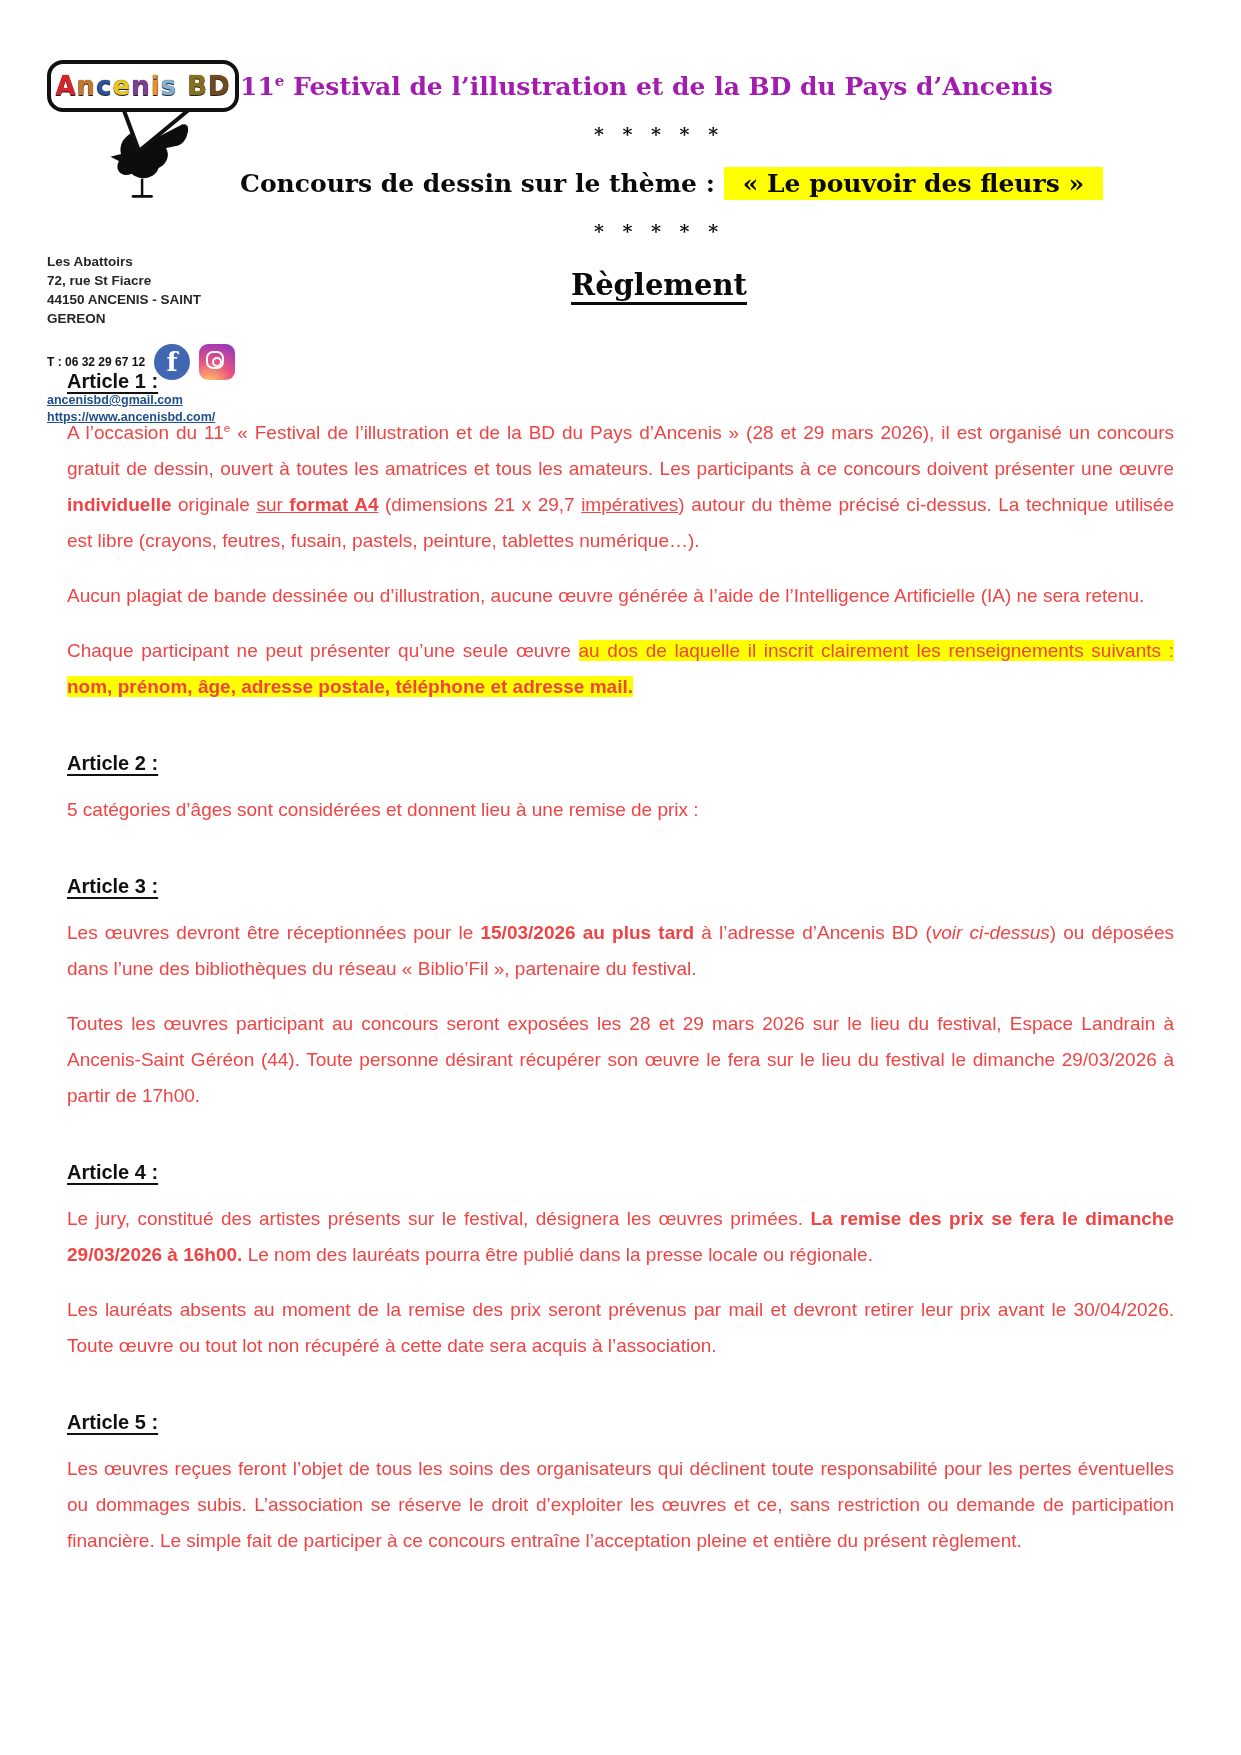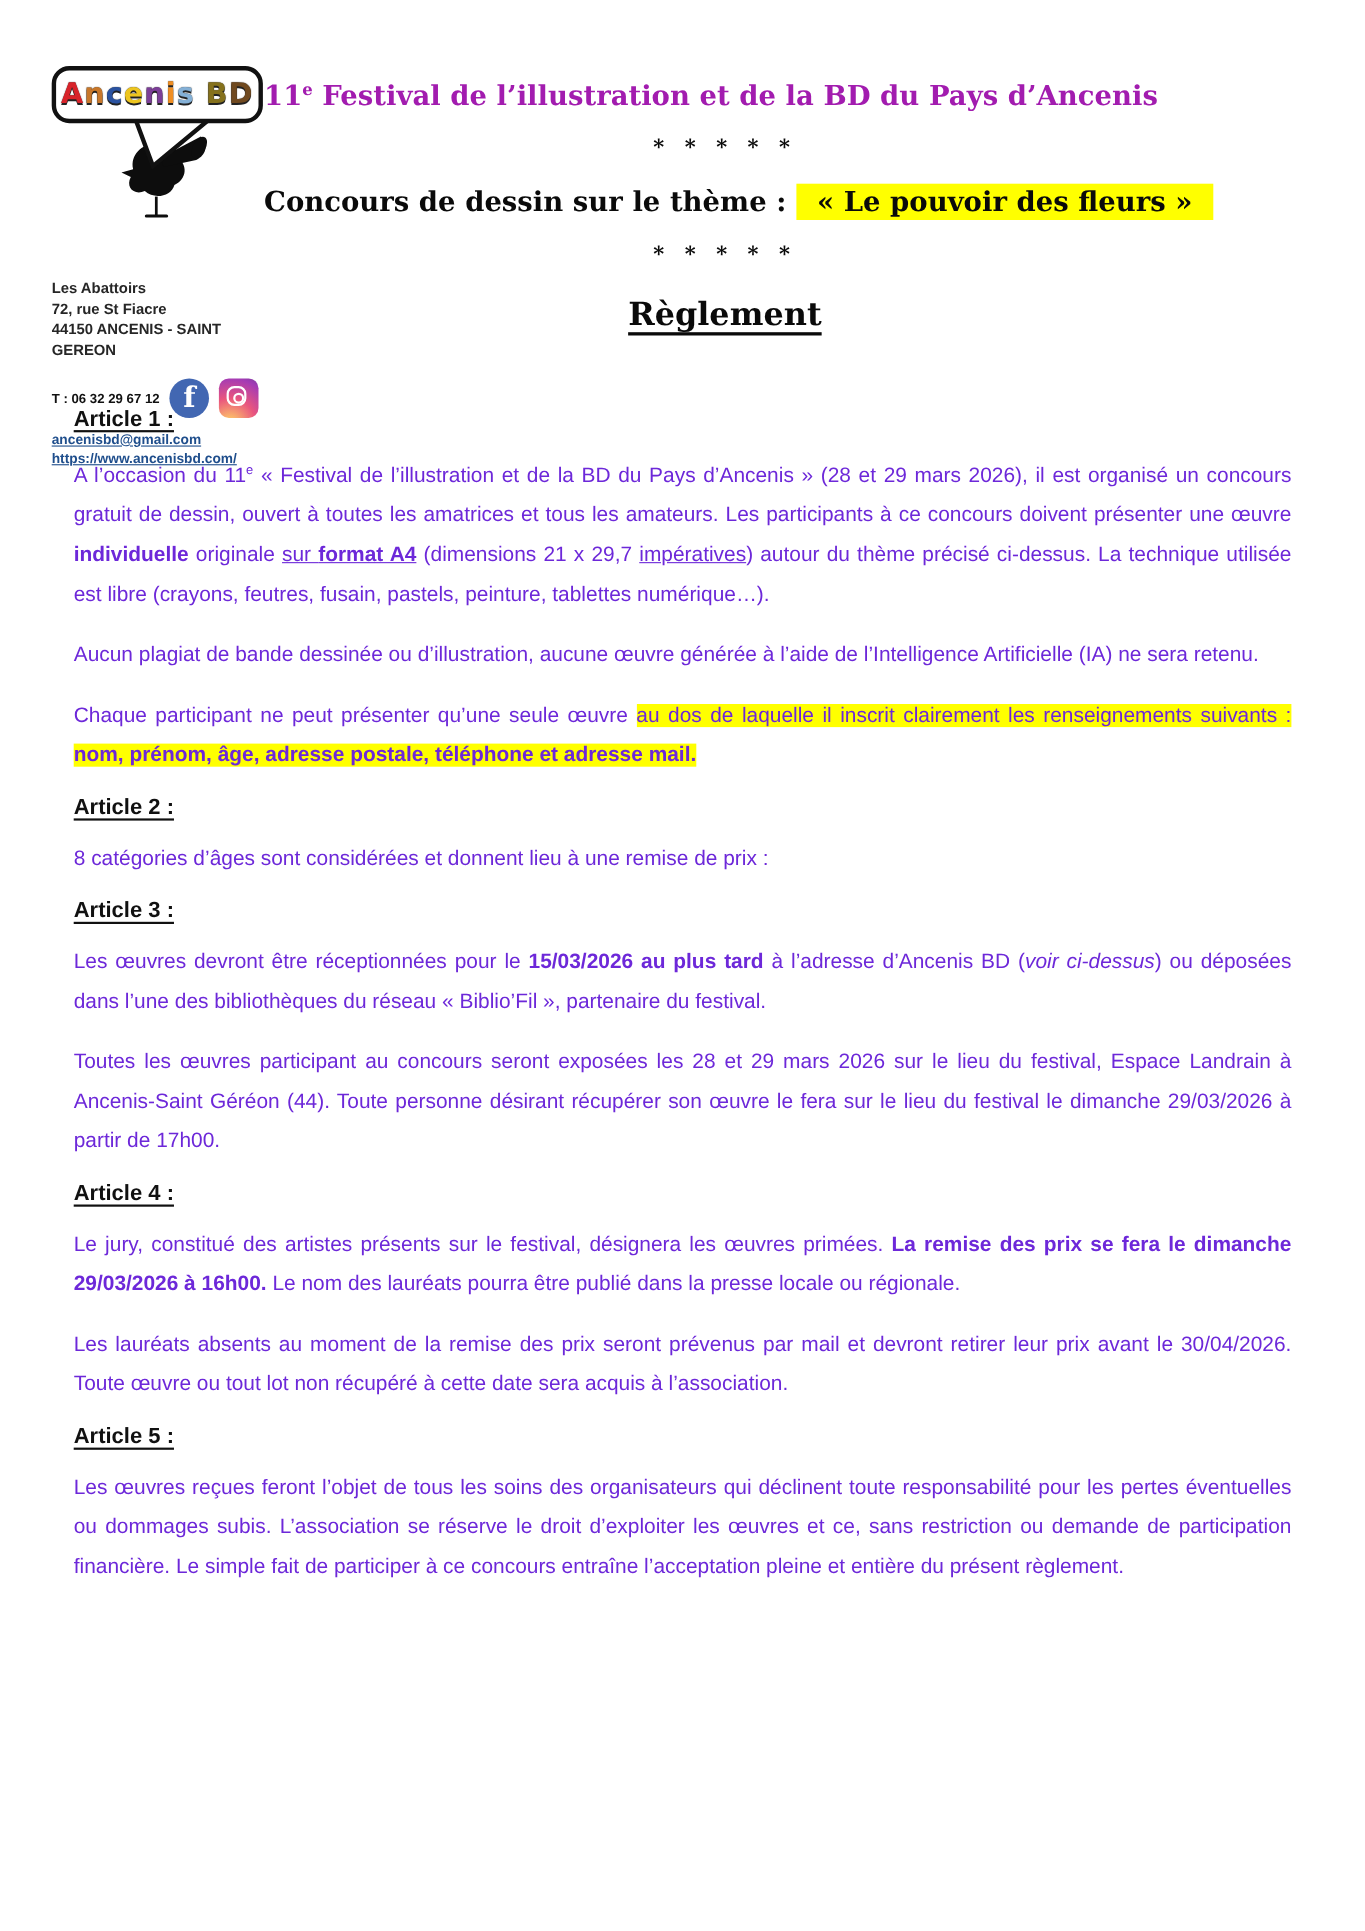--- a/index.html
+++ b/index.html
@@ -60,28 +60,28 @@
     margin-top:24px;white-space:nowrap;text-align:left;
   }
   .doc-subtitle .hl-title{background:#ffff00;padding:2px 19px;}
   .doc-heading{
     font-family:"DejaVu Serif",serif;font-weight:bold;font-size:29px;color:#0a0a0a;
     margin-top:26px;text-decoration:underline;text-decoration-thickness:3px;text-underline-offset:7px;
   }
 
   
   .main{margin:46px 67px 0 67px;width:1107px;}
-  .article{margin-top:18px;}
+  .article{margin-top:47px;}
   .article:first-child{margin-top:0;}
   .article-label{
     font-size:20px;font-weight:bold;color:#111;margin:0 0 17px 0;
     text-decoration:underline;text-underline-offset:4px;
   }
   .para{
-    font-size:19px;line-height:36px;text-align:justify;margin:0 0 19px 0;color:#6d28d9;
+    font-size:19px;line-height:36px;text-align:justify;margin:0 0 19px 0;color:#ef4444;
   }
   .para:last-child{margin-bottom:0;}
   .para.center-line{text-align:center;margin-top:32px;margin-bottom:28px;}
   .para .b{font-weight:bold;}
   .para .u{text-decoration:underline;}
   .para .i{font-style:italic;}
   .para .hl{background:#ffff00;}
   .para .sup{vertical-align:super;font-size:0.62em;}
 </style>
 </head>
@@ -146,21 +146,21 @@
 
     <section class="article">
       <h2 class="article-label">Article 1 :</h2>
       <p class="para"><span>A l’occasion du 11</span><span class="sup">e</span><span> « Festival de l’illustration et de la BD du Pays d’Ancenis » (28 et 29 mars 2026), il est organisé un concours gratuit de dessin, ouvert à toutes les amatrices et tous les amateurs. Les participants à ce concours doivent présenter une œuvre </span><span class="b">individuelle</span><span> originale </span><span class="u">sur </span><span class="b u">format A4</span><span> (dimensions 21 x 29,7 </span><span class="u">impératives</span><span>) autour du thème précisé ci-dessus. La technique utilisée est libre (crayons, feutres, fusain, pastels, peinture, tablettes numérique…).</span></p>
       <p class="para"><span>Aucun plagiat de bande dessinée ou d’illustration, aucune œuvre générée à l’aide de l’Intelligence Artificielle (IA) ne sera retenu.</span></p>
       <p class="para"><span>Chaque participant ne peut présenter qu’une seule œuvre </span><span class="hl">au dos de laquelle il inscrit clairement les renseignements suivants : </span><span class="hl b">nom, prénom, âge, adresse postale, téléphone et adresse mail.</span></p>
     </section>
 
     <section class="article">
       <h2 class="article-label">Article 2 :</h2>
-      <p class="para"><span>8 catégories d’âges sont considérées et donnent lieu à une remise de prix :</span></p>
+      <p class="para"><span>5 catégories d’âges sont considérées et donnent lieu à une remise de prix :</span></p>
     </section>
 
     <section class="article">
       <h2 class="article-label">Article 3 :</h2>
       <p class="para"><span>Les œuvres devront être réceptionnées pour le </span><span class="b">15/03/2026 au plus tard</span><span> à l’adresse d’Ancenis BD (</span><span class="i">voir ci-dessus</span><span>) ou déposées dans l’une des bibliothèques du réseau « Biblio’Fil », partenaire du festival.</span></p>
       <p class="para"><span>Toutes les œuvres participant au concours seront exposées les 28 et 29 mars 2026 sur le lieu du festival, Espace Landrain à Ancenis-Saint Géréon (44). Toute personne désirant récupérer son œuvre le fera sur le lieu du festival le dimanche 29/03/2026 à partir de 17h00.</span></p>
     </section>
 
     <section class="article">
       <h2 class="article-label">Article 4 :</h2>

